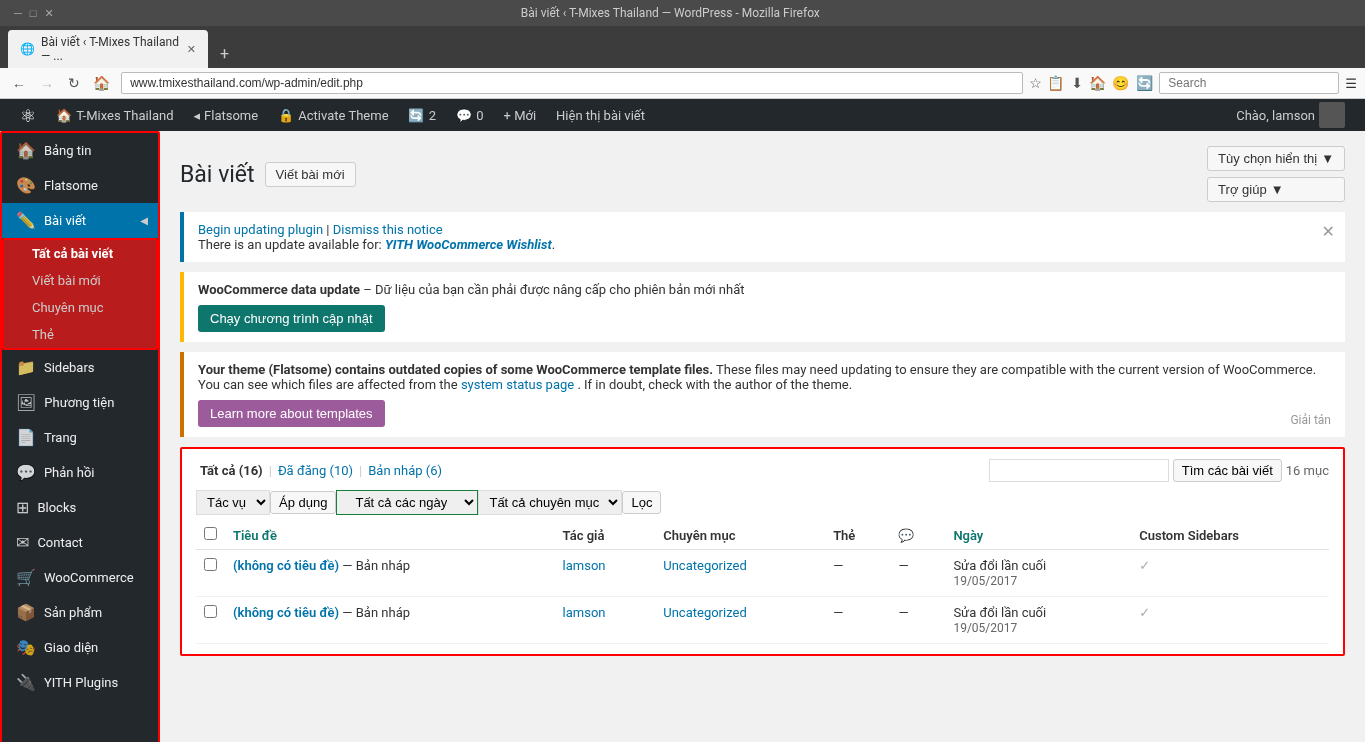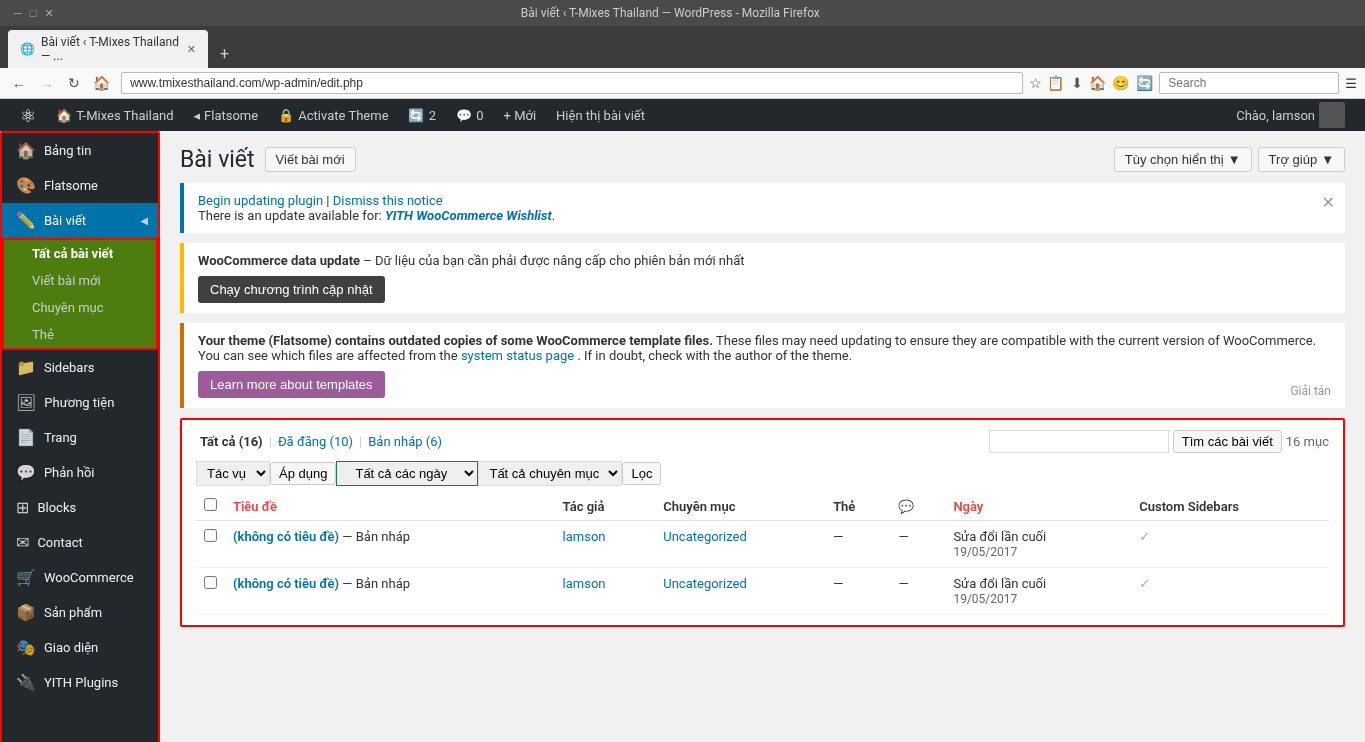--- a/index.html
+++ b/index.html
@@ -29,42 +29,42 @@
     .wp-admin-bar-spacer { flex: 1; }
     .wp-admin-bar-right { display: flex; align-items: center; gap: 0; margin-left: auto; }
 
     
     .wp-layout { display: flex; height: calc(742px - 32px - 72px); }
 
     
     .wp-sidebar { width: 160px; background: #23282d; color: #999; flex-shrink: 0; overflow-y: auto; }
     .wp-sidebar-item { display: flex; align-items: center; gap: 8px; padding: 8px 10px; cursor: pointer; font-size: 13px; color: #eee; border-left: 4px solid transparent; }
     .wp-sidebar-item.highlighted { background: #0073aa; color: #fff; }
-    .wp-sidebar-submenu { background: #4d7c0f; }
+    .wp-sidebar-submenu { background: #b91c1c; }
     .wp-sidebar-submenu-item { display: block; padding: 6px 10px 6px 28px; color: #ccc; cursor: pointer; font-size: 13px; }
     .wp-sidebar-submenu-item.active { color: #fff; font-weight: bold; }
     .wp-sidebar-icon { font-size: 16px; opacity: 0.8; }
     .sidebar-outline { border: 2px solid red; border-radius: 2px; }
 
     
     .wp-main { flex: 1; overflow-y: auto; padding: 15px 20px; background: #f1f1f1; }
     .wp-main-header { display: flex; align-items: center; justify-content: space-between; margin-bottom: 10px; }
     .page-title { font-size: 23px; font-weight: 400; color: #23282d; display: flex; align-items: center; gap: 10px; }
     .btn-new-post { background: #f7f7f7; border: 1px solid #ccc; border-radius: 3px; padding: 4px 10px; cursor: pointer; font-size: 13px; color: #333; }
-    .header-options { display: flex; gap: 6px; }
+    .header-options { display: flex; gap: 6px; flex-direction: column; }
     .header-options button { background: #f7f7f7; border: 1px solid #ccc; border-radius: 3px; padding: 4px 10px; cursor: pointer; font-size: 13px; color: #333; display: flex; align-items: center; gap: 4px; }
 
     
     .notice { background: #fff; border-left: 4px solid #0073aa; padding: 10px 14px; margin-bottom: 10px; position: relative; }
     .notice-warning { border-left-color: #ffb900; }
     .notice-orange { border-left-color: #cc7000; }
     .notice-dismiss { position: absolute; right: 10px; top: 10px; cursor: pointer; color: #999; font-size: 16px; background: none; border: none; }
     .notice a { color: #0073aa; text-decoration: none; }
     .notice-link-bold { font-weight: bold; font-style: italic; }
-    .notice-btn { background: #404040; color: #fff; border: none; border-radius: 3px; padding: 6px 12px; cursor: pointer; font-size: 13px; margin-top: 8px; display: inline-block; }
+    .notice-btn { background: #0f766e; color: #fff; border: none; border-radius: 3px; padding: 6px 12px; cursor: pointer; font-size: 13px; margin-top: 8px; display: inline-block; }
     .notice-btn-secondary { background: #9c5b9b; color: #fff; border: none; border-radius: 3px; padding: 6px 12px; cursor: pointer; font-size: 13px; margin-top: 8px; display: inline-block; }
 
     
     .table-section { background: #fff; border: 2px solid red; border-radius: 2px; padding: 10px 14px; }
     .table-filter-bar { display: flex; align-items: center; gap: 4px; margin-bottom: 8px; }
     .filter-tabs { display: flex; gap: 0; flex: 1; }
     .filter-tab { color: #0073aa; cursor: pointer; font-size: 13px; padding: 0 4px; text-decoration: none; }
     .filter-tab.active { color: #333; font-weight: bold; cursor: default; text-decoration: none; }
     .filter-separator { color: #ccc; margin: 0 2px; }
     .search-posts-input { border: 1px solid #ddd; padding: 3px 6px; font-size: 13px; width: 180px; margin-left: auto; }
@@ -74,21 +74,21 @@
     .bulk-action-bar { display: flex; align-items: center; margin-bottom: 6px; }
     .bulk-select { border: 1px solid #ddd; padding: 3px 6px; font-size: 13px; }
     .btn-apply { background: #f7f7f7; border: 1px solid #ccc; border-radius: 3px; padding: 3px 8px; cursor: pointer; font-size: 13px; }
     .date-select { border: 1px solid #15803d; padding: 3px 14px; font-size: 13px; }
     .category-select { border: 1px solid #ddd; padding: 3px 6px; font-size: 13px; }
     .btn-filter { background: #f7f7f7; border: 1px solid #ccc; border-radius: 3px; padding: 3px 8px; cursor: pointer; font-size: 13px; }
 
     
     .posts-table { width: 100%; border-collapse: collapse; }
     .posts-table th { text-align: left; padding: 6px 8px; border-bottom: 1px solid #e1e1e1; color: #333; font-weight: 600; font-size: 13px; }
-    .posts-table th a { color: #ef4444; text-decoration: none; }
+    .posts-table th a { color: #0f766e; text-decoration: none; }
     .posts-table td { padding: 8px 8px; border-bottom: 1px solid #f1f1f1; font-size: 13px; vertical-align: top; }
     .post-title-link { color: #0073aa; text-decoration: none; font-weight: 600; }
     .post-status { font-weight: normal; color: #333; }
     .post-date-sub { font-size: 12px; color: #666; }
     .checkmark { color: #aaa; }
     .dash { color: #333; }
 
     
     ::-webkit-scrollbar { width: 8px; }
     ::-webkit-scrollbar-track { background: #f1f1f1; }

